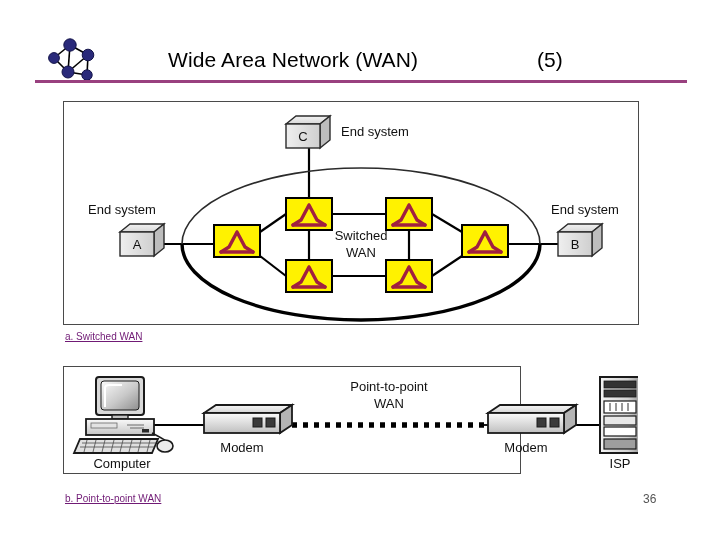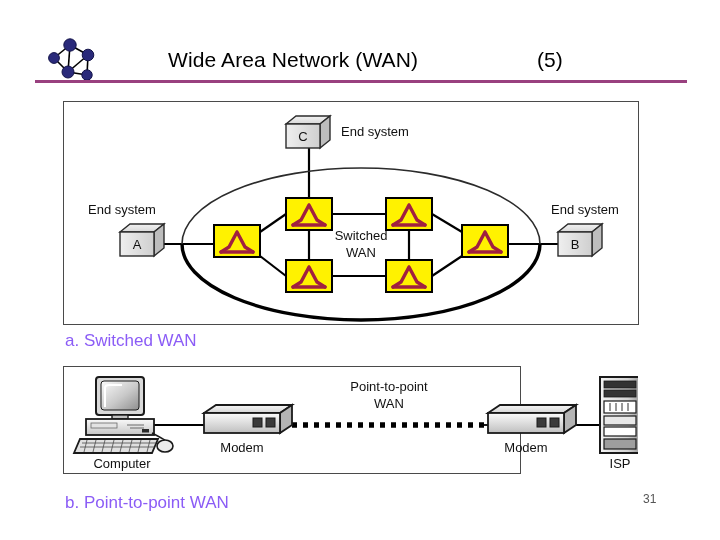--- a/index.html
+++ b/index.html
@@ -69,23 +69,24 @@
     height: 224px;
   }
   #panel-ptp-wan {
     left: 63px;
     top: 366px;
     width: 458px;
     height: 108px;
   }
   .panel-caption {
     position: absolute;
-    font-size: 17px;
-    color: #8b5cf6;
+    font-size: 10px;
+    color: #701a75;
     white-space: nowrap;
+    text-decoration: underline;
   }
   #caption-a { left: 65px; top: 331px; }
   #caption-b { left: 65px; top: 481px; margin-top: 12px; }
 
   #page-number {
     position: absolute;
     left: 643px;
     top: 492px;
     font-size: 12px;
     color: #555555;
@@ -353,13 +354,13 @@
       <rect x="540" y="49" width="32" height="9" fill="#e8e8e8" stroke="#1a1a1a" stroke-width="1.2"></rect>
       <rect x="540" y="60" width="32" height="9" fill="#ffffff" stroke="#1a1a1a" stroke-width="1.2"></rect>
       <rect x="540" y="72" width="32" height="10" fill="#9e9e9e" stroke="#1a1a1a" stroke-width="1.2"></rect>
     </g>
     <text class="fig-label" x="556" y="101" text-anchor="middle">ISP</text>
 
   </svg>
 </div>
 <div class="panel-caption" id="caption-b">b. Point-to-point WAN</div>
 
-<div id="page-number">31</div>
+<div id="page-number">36</div>
 
 </body></html>

